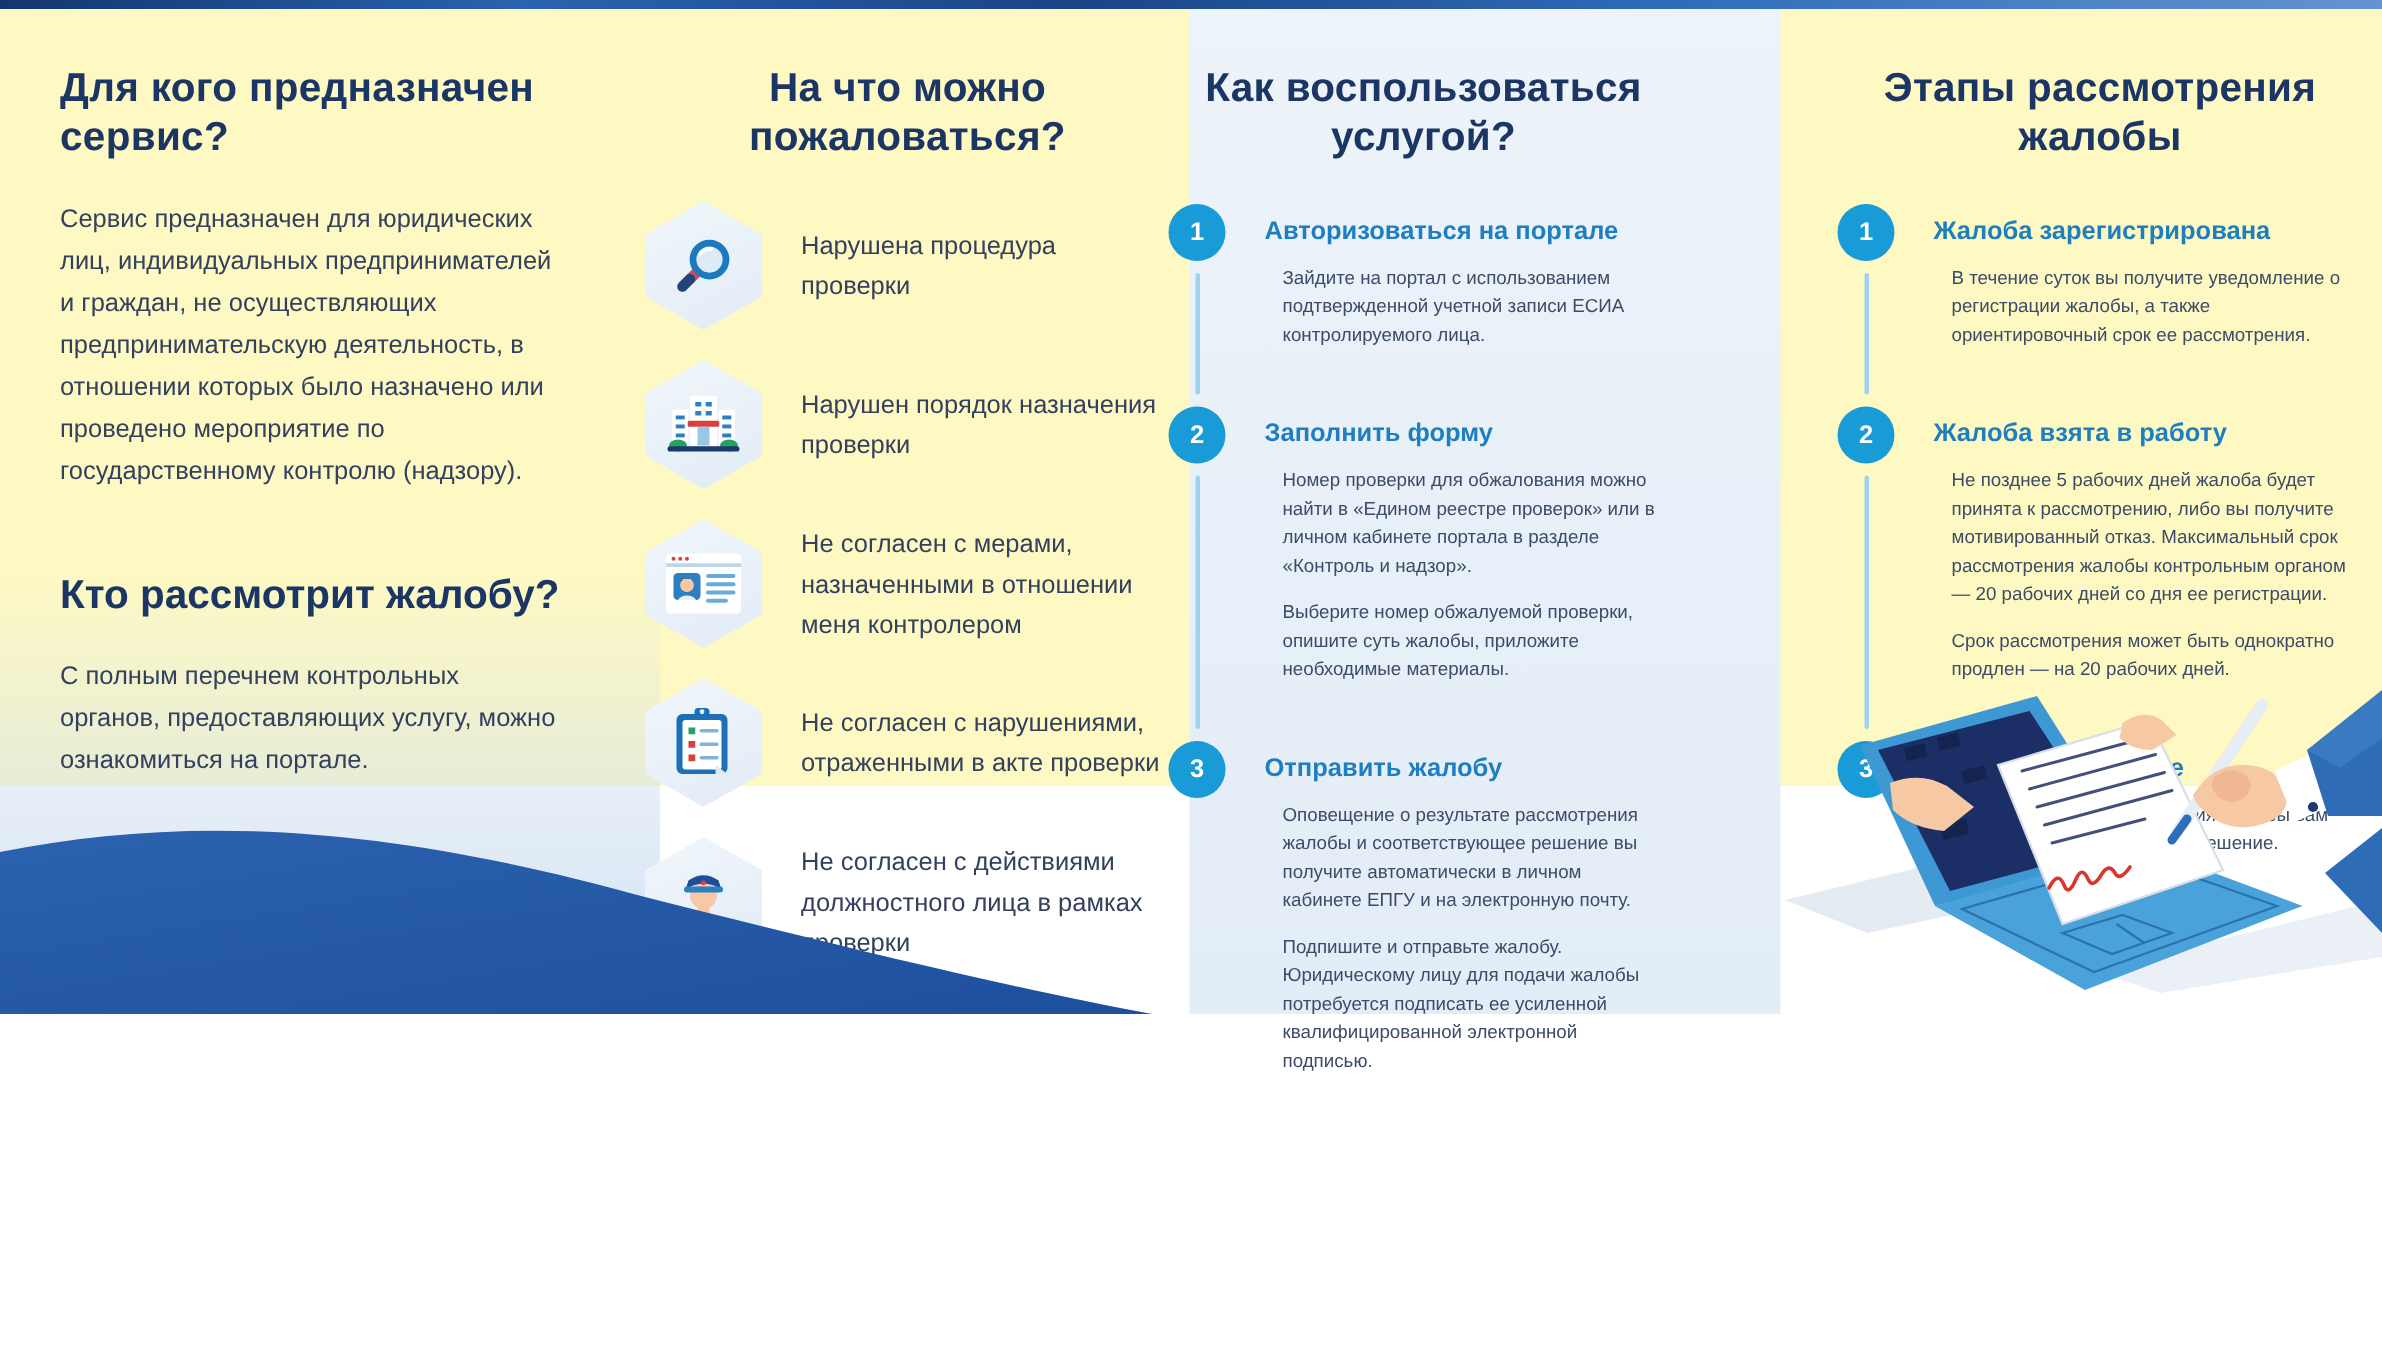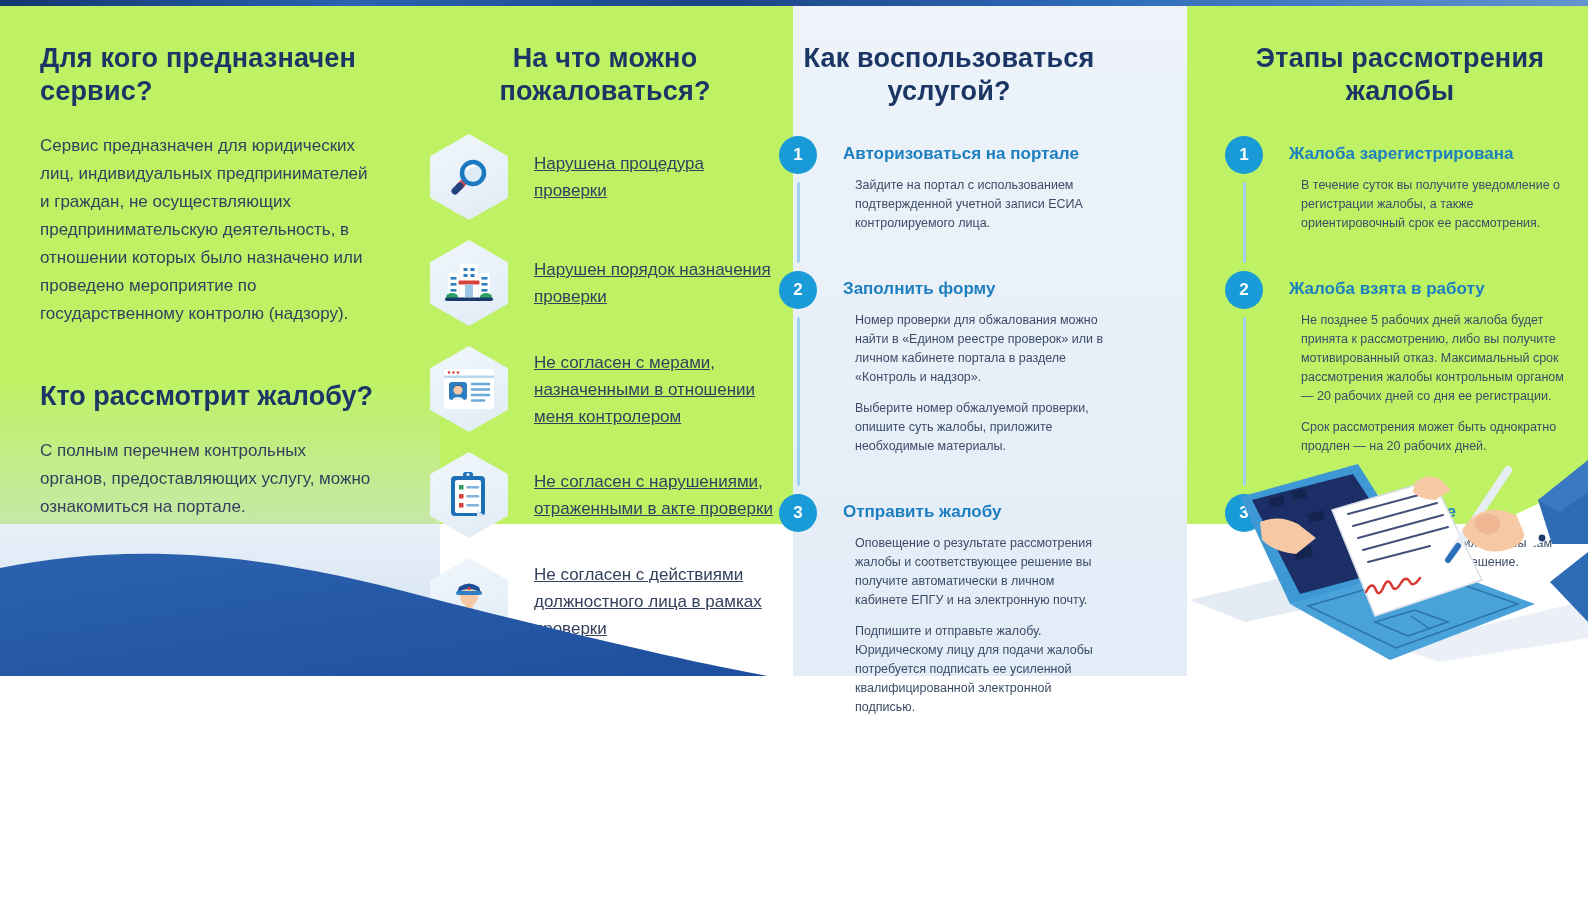--- a/index.html
+++ b/index.html
@@ -6,21 +6,21 @@
   body{
     width:1588px;height:899px;position:relative;overflow:hidden;
     background:#ffffff;
     font-family:"Liberation Sans", sans-serif;
     color:#33415e;
   }
   .topbar{
     position:absolute;top:0;left:0;width:1588px;height:6px;
     background:linear-gradient(90deg,#12366e 0%,#2a63b0 22%,#1b4486 45%,#2f6cb8 70%,#6493cf 100%);
   }
-  .content{position:absolute;top:0;left:0;width:1588px;height:524px;background:#bef264;}
+  .content{position:absolute;top:0;left:0;width:1588px;height:524px;background:#fef9c3;}
   .soft-gradient{
     position:absolute;left:0;top:380px;width:440px;height:296px;
     background:linear-gradient(180deg,rgba(213,228,243,0) 0%,rgba(205,222,240,.85) 88%);
   }
   .wave-svg{position:absolute;left:0;top:0;width:1588px;height:676px;pointer-events:none;}
   .panel{
     position:absolute;left:793px;top:0;width:394px;height:676px;
     background:linear-gradient(180deg,#edf3f9 0%,#e7eff8 60%,#e3edf7 100%);
   }
   .col{position:absolute;top:0;}
@@ -40,21 +40,21 @@
 
   
   .c2-items{margin-top:26px;}
   .c2-item{display:flex;align-items:center;margin-bottom:20px;}
   .hex{
     width:78px;height:86px;flex:0 0 78px;
     clip-path:polygon(50% 0,100% 26%,100% 74%,50% 100%,0 74%,0 26%);
     background:linear-gradient(155deg,#f0f6fb 0%,#e2ecf6 100%);
     display:flex;align-items:center;justify-content:center;
   }
-  .c2-label{font-size:17px;line-height:27px;color:#33415e;margin-left:26px;width:240px;text-decoration:underline;}
+  .c2-label{font-size:17px;line-height:27px;color:#33415e;margin-left:26px;width:240px;}
 
   
   .steps{margin-top:28px;}
   .step{position:relative;display:flex;padding-bottom:26px;}
   .step .rail{position:absolute;left:18px;top:46px;bottom:8px;width:3px;background:#9ed2ee;border-radius:2px;}
   .step:last-child .rail{display:none;}
   .badge{
     flex:0 0 38px;width:38px;height:38px;border-radius:50%;
     background:#199bd8;color:#ffffff;font-weight:bold;font-size:17px;
     display:flex;align-items:center;justify-content:center;

